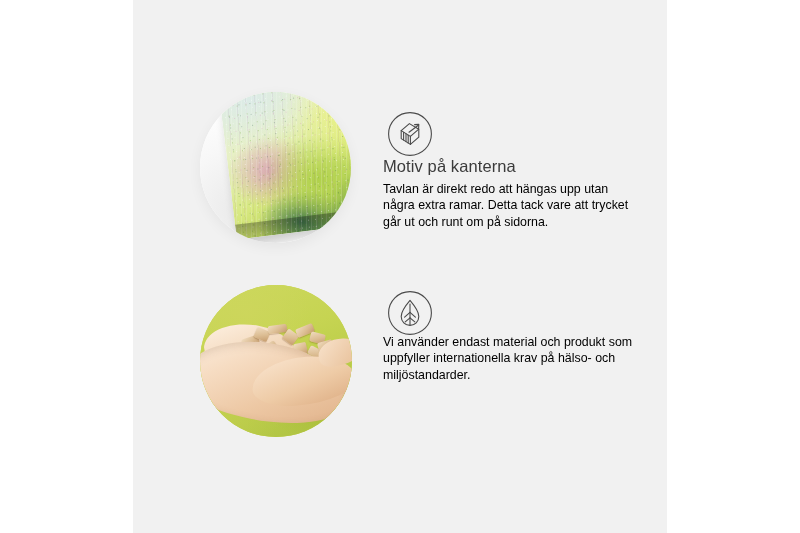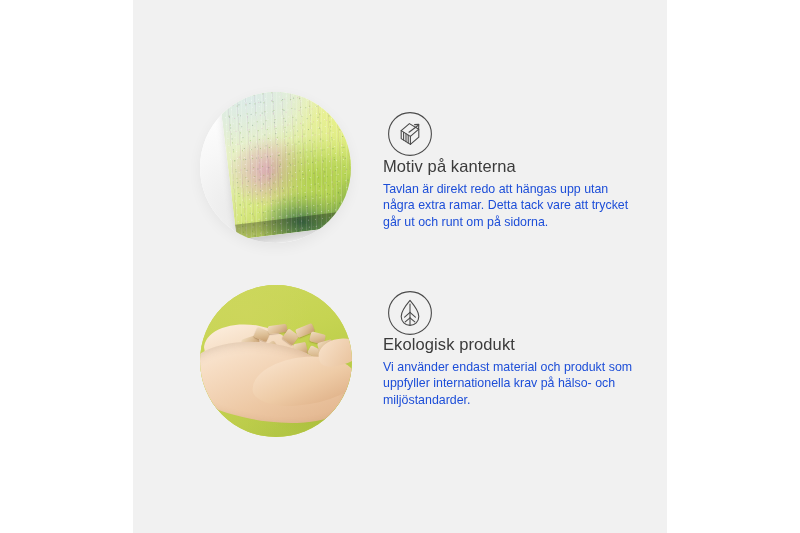--- a/index.html
+++ b/index.html
@@ -213,21 +213,21 @@
     font-size: 16.5px;
     font-weight: 400;
     color: #3b3b3b;
     letter-spacing: 0.1px;
     line-height: 20px;
   }
   .feature-body {
     margin: 0;
     font-size: 12.4px;
     font-weight: 400;
-    color: #1d4ed8;
+    color: #000000;
     line-height: 16.4px;
   }
 </style>
 </head>
 <body>
 
 <div id="stage">
 
   <div id="panel"></div>
 
@@ -306,18 +306,17 @@
         <path d="M23 14.0 L23 35.0"></path>
 
         <path d="M23 22.4 L17.6 27.2"></path>
         <path d="M23 22.4 L28.4 27.2"></path>
         <path d="M23 27.8 L18.2 31.8"></path>
         <path d="M23 27.8 L27.8 31.8"></path>
       </svg>
     </div>
 
     <div class="feature-text" id="text-eco">
-      <h3 class="feature-title">Ekologisk produkt</h3>
       <p class="feature-body">Vi använder endast material och produkt som uppfyller internationella krav på hälso- och miljöstandarder.</p>
     </div>
   </div>
 
 </div>
 
 </body></html>

